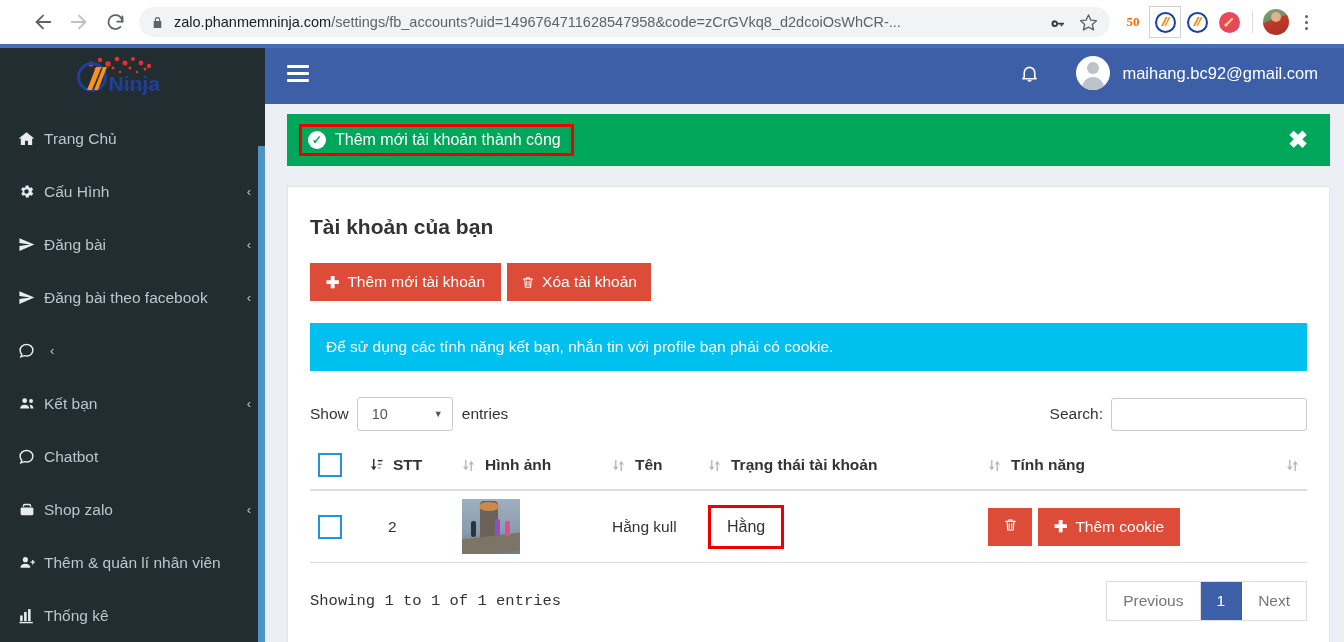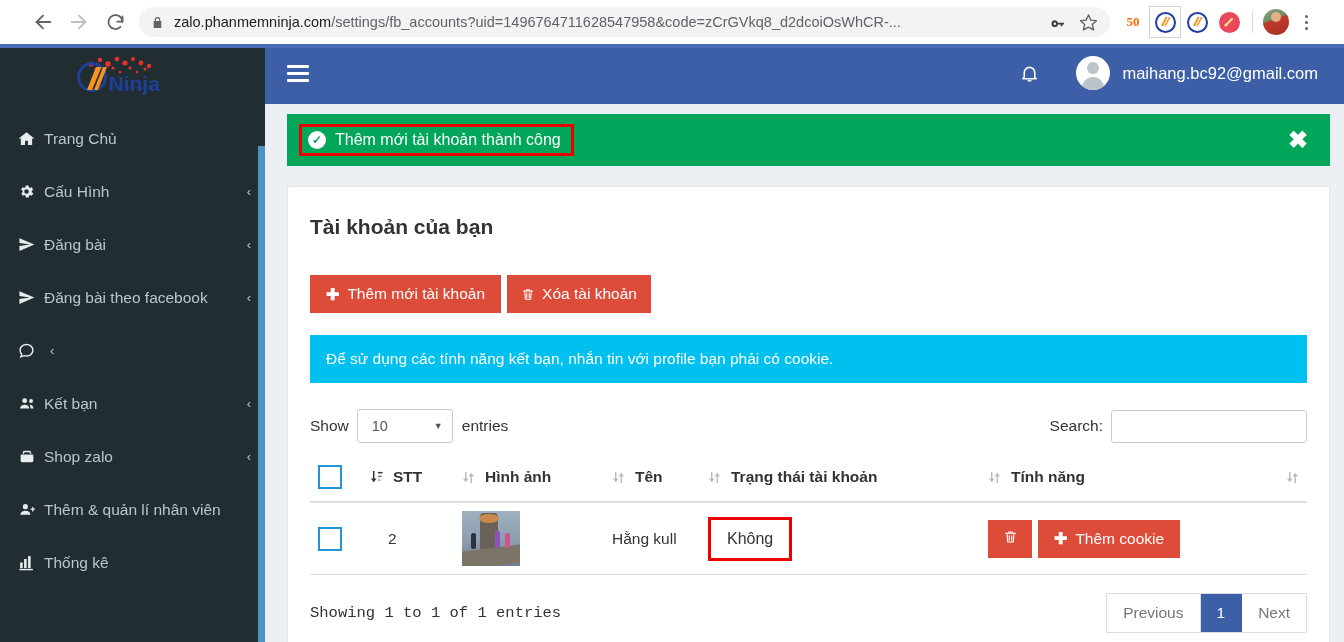--- a/index.html
+++ b/index.html
@@ -218,21 +218,21 @@
     background: #ffffff;
     margin-top: 20px;
     border-top: 1px solid #e4e4e4;
     border-left: 1px solid #e4e4e4;
     border-right: 1px solid #e4e4e4;
     padding: 22px 22px 0 22px;
     min-height: 460px;
   }
   #card-title {
     font-size: 21px; font-weight: bold; color: #333333;
-    margin: 6px 0 36px 0;
+    margin: 6px 0 24px 0;
   }
 
   .btn {
     border: none; cursor: pointer;
     font-family: "Liberation Sans", sans-serif;
     display: inline-flex; align-items: center; justify-content: center;
   }
   .btn-danger { background: #dd4b39; color: #ffffff; }
   #action-buttons { display: flex; gap: 6px; margin-bottom: 22px; }
   #btn-add-account { height: 38px; padding: 0 16px; font-size: 15.5px; }
@@ -525,20 +525,29 @@
         <span class="mi-icon">
           <svg width="19" height="17" viewBox="0 0 24 24" fill="currentColor">
               <circle cx="8" cy="8" r="3.4"></circle>
               <circle cx="17" cy="8.5" r="2.8"></circle>
               <path d="M1.5 19c0-3.4 2.9-5.3 6.5-5.3s6.5 1.9 6.5 5.3z"></path>
               <path d="M15 13.8c3 .2 5.5 1.9 5.5 5.2h-4.2c0-2-.5-3.7-1.3-5.2z"></path>
             </svg>
         </span>
         <span class="mi-label">Kết bạn</span>
         <span class="mi-arrow">‹</span>
+      </li>
+      <li>
+        <span class="mi-icon">
+          <svg width="17" height="17" viewBox="0 0 24 24" fill="none" stroke="currentColor" stroke-width="2">
+              <path d="M21 11.5a8.4 8.4 0 0 1-9 8.3 9.7 9.7 0 0 1-3-.5L4 21l1.4-3.5A8 8 0 0 1 3 11.5C3 7 7 3.5 12 3.5s9 3.5 9 8z"></path>
+            </svg>
+        </span>
+        <span class="mi-label">Chatbot</span>
+        <span class="mi-arrow"></span>
       </li>
       <li>
         <span class="mi-icon">
           <svg width="18" height="17" viewBox="0 0 24 24" fill="currentColor">
               <path d="M9 4h6a3 3 0 0 1 3 3v1h-2V7a1 1 0 0 0-1-1H9a1 1 0 0 0-1 1v1H6V7a3 3 0 0 1 3-3z"></path>
               <rect x="3" y="9" width="18" height="11" rx="2"></rect>
             </svg>
         </span>
         <span class="mi-label">Shop zalo</span>
         <span class="mi-arrow">‹</span>
@@ -744,21 +753,21 @@
                   <span class="stone"></span>
                   <span class="stone-cap"></span>
                   <span class="ground"></span>
                   <span class="p1"></span>
                   <span class="p2"></span>
                   <span class="p3"></span>
                 </span>
               </td>
               <td class="col-ten">Hằng kull</td>
               <td class="col-status">
-                <span id="status-cell-box">Không</span>
+                <span id="status-cell-box">Hằng</span>
               </td>
               <td class="col-feat">
                 <span id="row-actions">
                   <button class="btn btn-danger" id="btn-row-delete">
                     <span>
                       <svg width="15" height="16" viewBox="0 0 24 24" fill="none" stroke="#ffffff" stroke-width="1.8" stroke-linecap="round">
                           <path d="M4 6h16"></path>
                           <path d="M9.5 6V4h5v2"></path>
                           <path d="M6.5 6l1 14h9l1-14"></path>
                           <path d="M10 10v7M14 10v7"></path>

